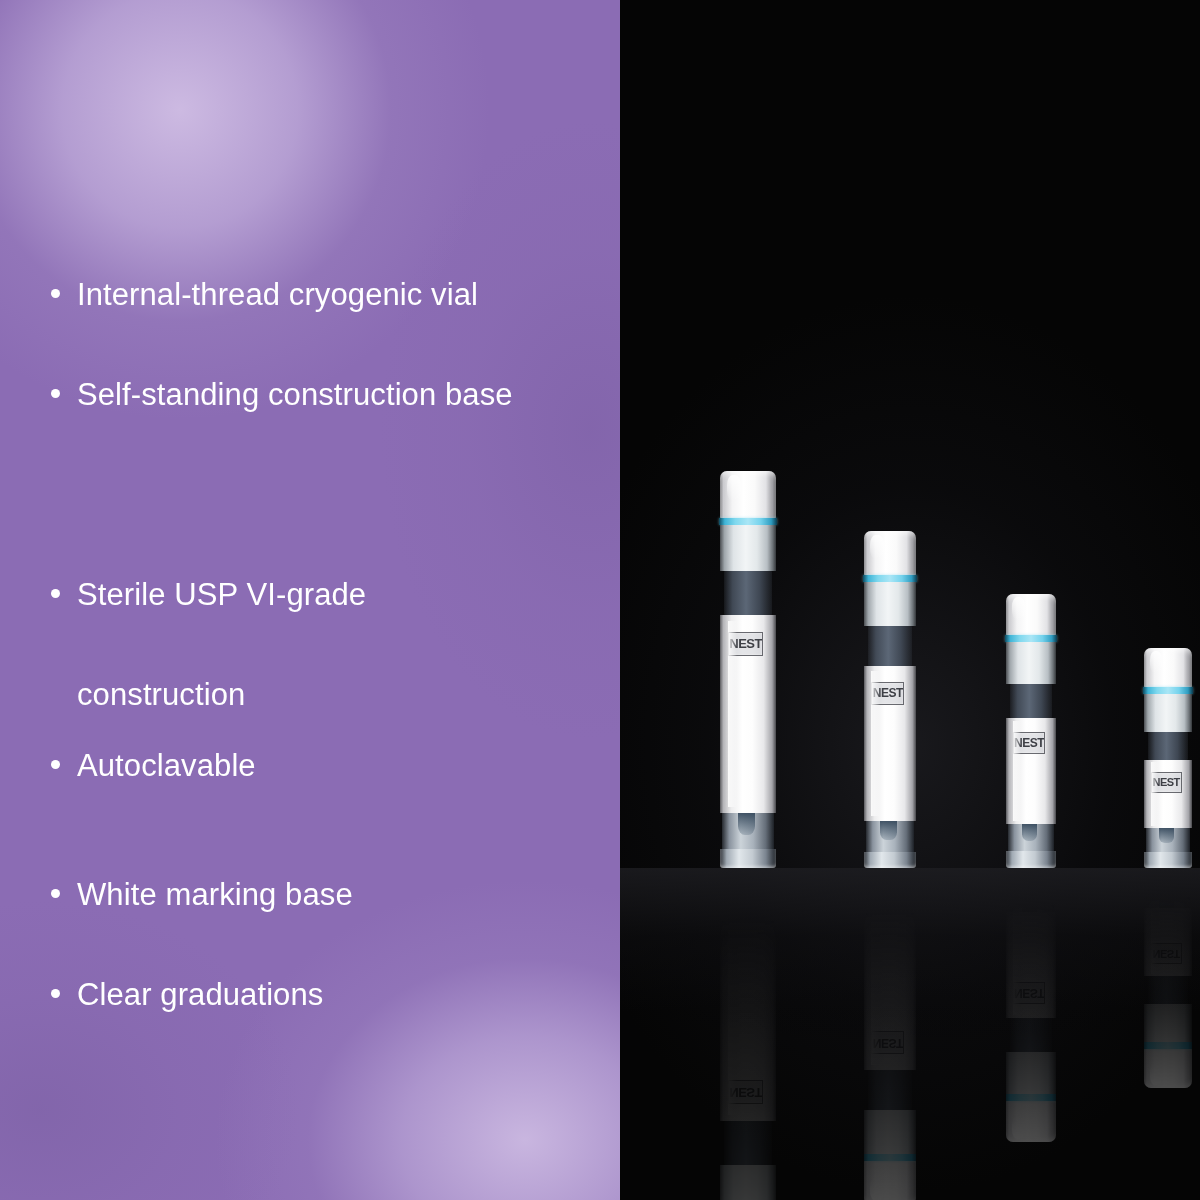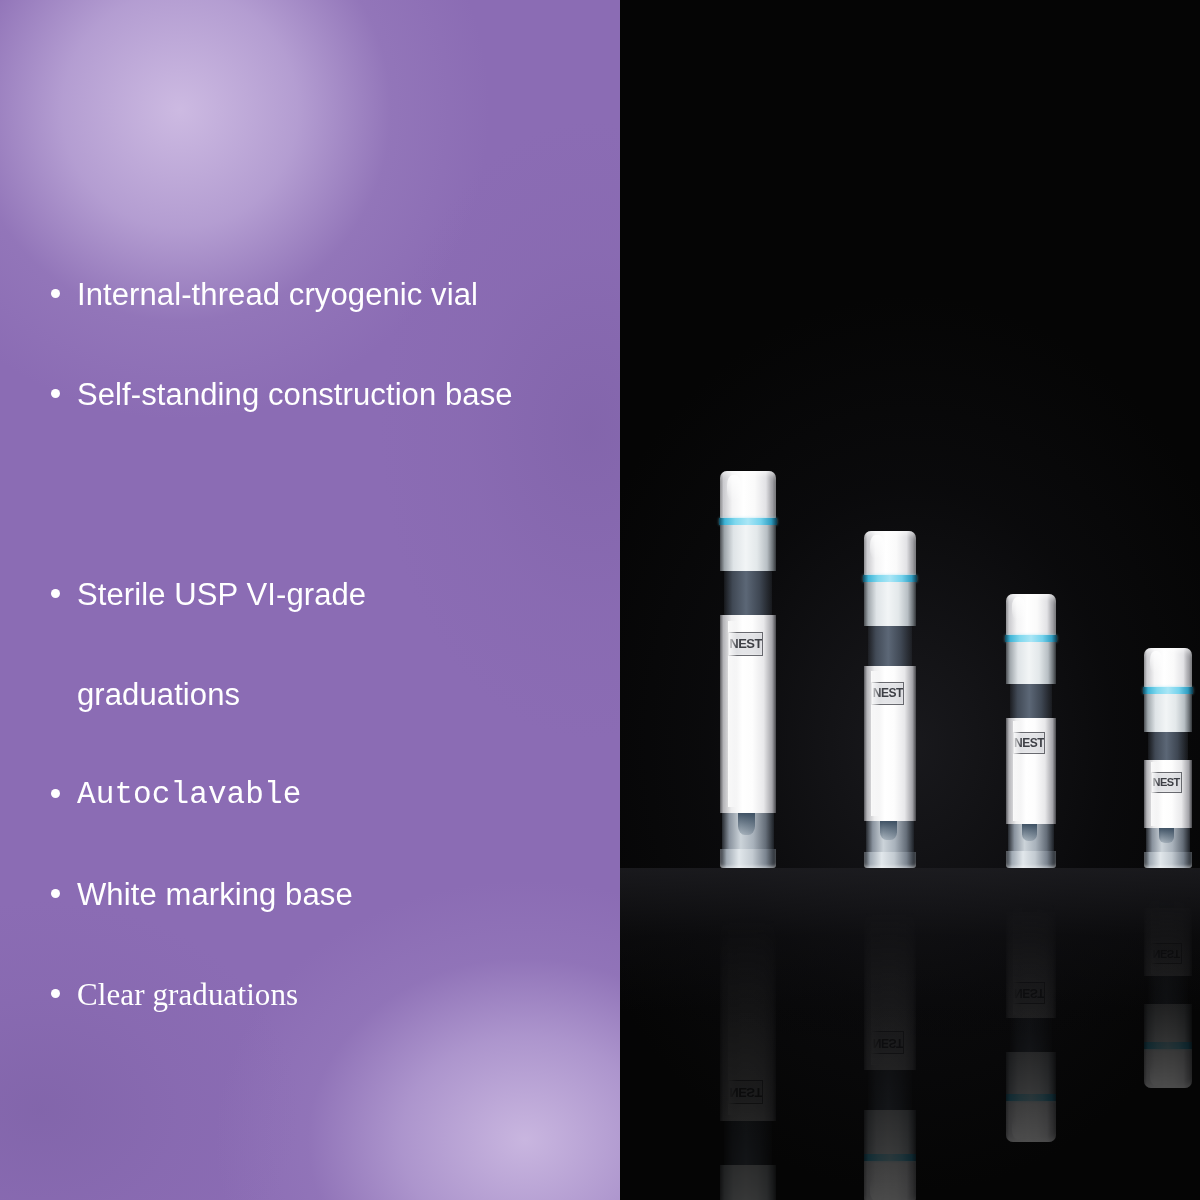--- a/index.html
+++ b/index.html
@@ -299,31 +299,31 @@
         <li class="feature-item" style="top: 245px;">
           <span class="bullet-dot"></span>
           <span class="feature-text">Internal-thread cryogenic vial</span>
         </li>
         <li class="feature-item wrapped" style="top: 345px;">
           <span class="bullet-dot"></span>
           <span class="feature-text">Self-standing construction base</span>
         </li>
         <li class="feature-item wrapped" style="top: 545px;">
           <span class="bullet-dot"></span>
-          <span class="feature-text">Sterile USP VI-grade graduations</span>
-        </li>
-        <li class="feature-item" style="top: 745px; font-family: Liberation Mono, monospace;">
+          <span class="feature-text">Sterile USP VI-grade construction</span>
+        </li>
+        <li class="feature-item" style="top: 716px;">
           <span class="bullet-dot"></span>
           <span class="feature-text">Autoclavable</span>
         </li>
         <li class="feature-item" style="top: 845px;">
           <span class="bullet-dot"></span>
           <span class="feature-text">White marking base</span>
         </li>
-        <li class="feature-item" style="top: 945px; font-family: Liberation Serif, serif;">
+        <li class="feature-item" style="top: 945px;">
           <span class="bullet-dot"></span>
           <span class="feature-text">Clear graduations</span>
         </li>
       </ul>
   </section>
 
   <section class="photo-panel">
     <div class="photo-vignette"></div>
     <div class="table-surface"></div>
     <div id="vial-group">

